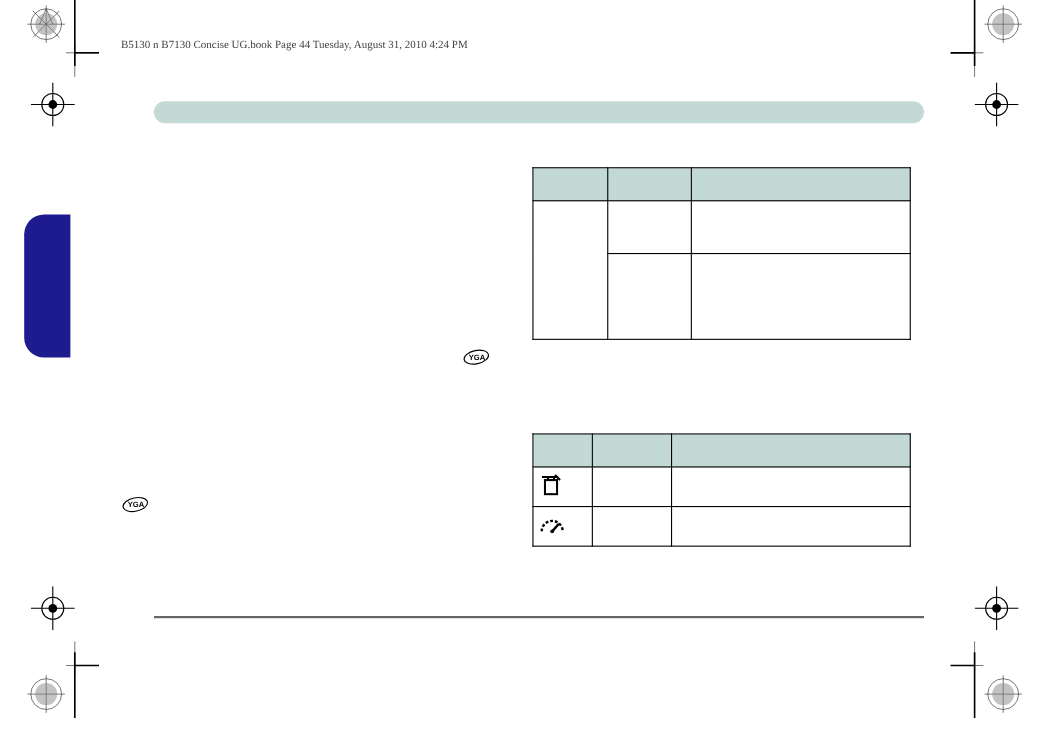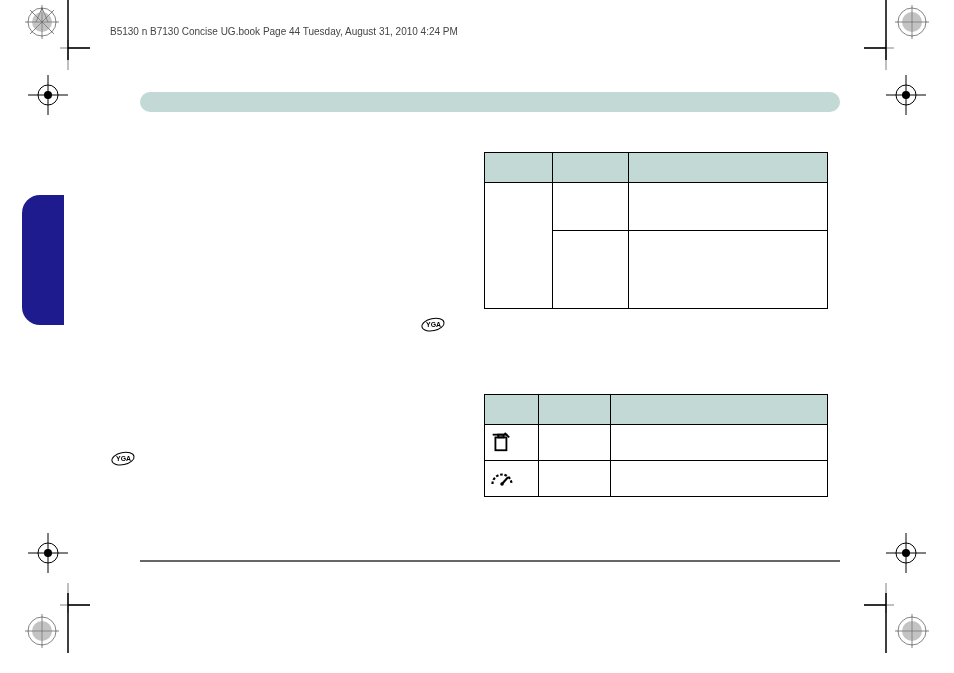--- a/index.html
+++ b/index.html
@@ -29,25 +29,25 @@
       height: 40px;
     }
     .crosshair.left { left: 28px; top: 75px; }
     .crosshair.left2 { left: 28px; bottom: 100px; }
     .crosshair.right { right: 28px; top: 75px; }
     .crosshair.right2 { right: 28px; bottom: 100px; }
     .crosshair svg { width: 100%; height: 100%; }
     
     .header-line {
       position: absolute;
-      top: 26px;
+      top: 36px;
       left: 110px;
       font-size: 10px;
       color: #444;
-      font-family: Liberation Sans, sans-serif;
+      font-family: Liberation Serif, serif;
     }
     
     .banner-bar {
       position: absolute;
       top: 92px;
       left: 140px;
       width: 700px;
       height: 20px;
       background: #c3d9d5;
       border-radius: 10px;

